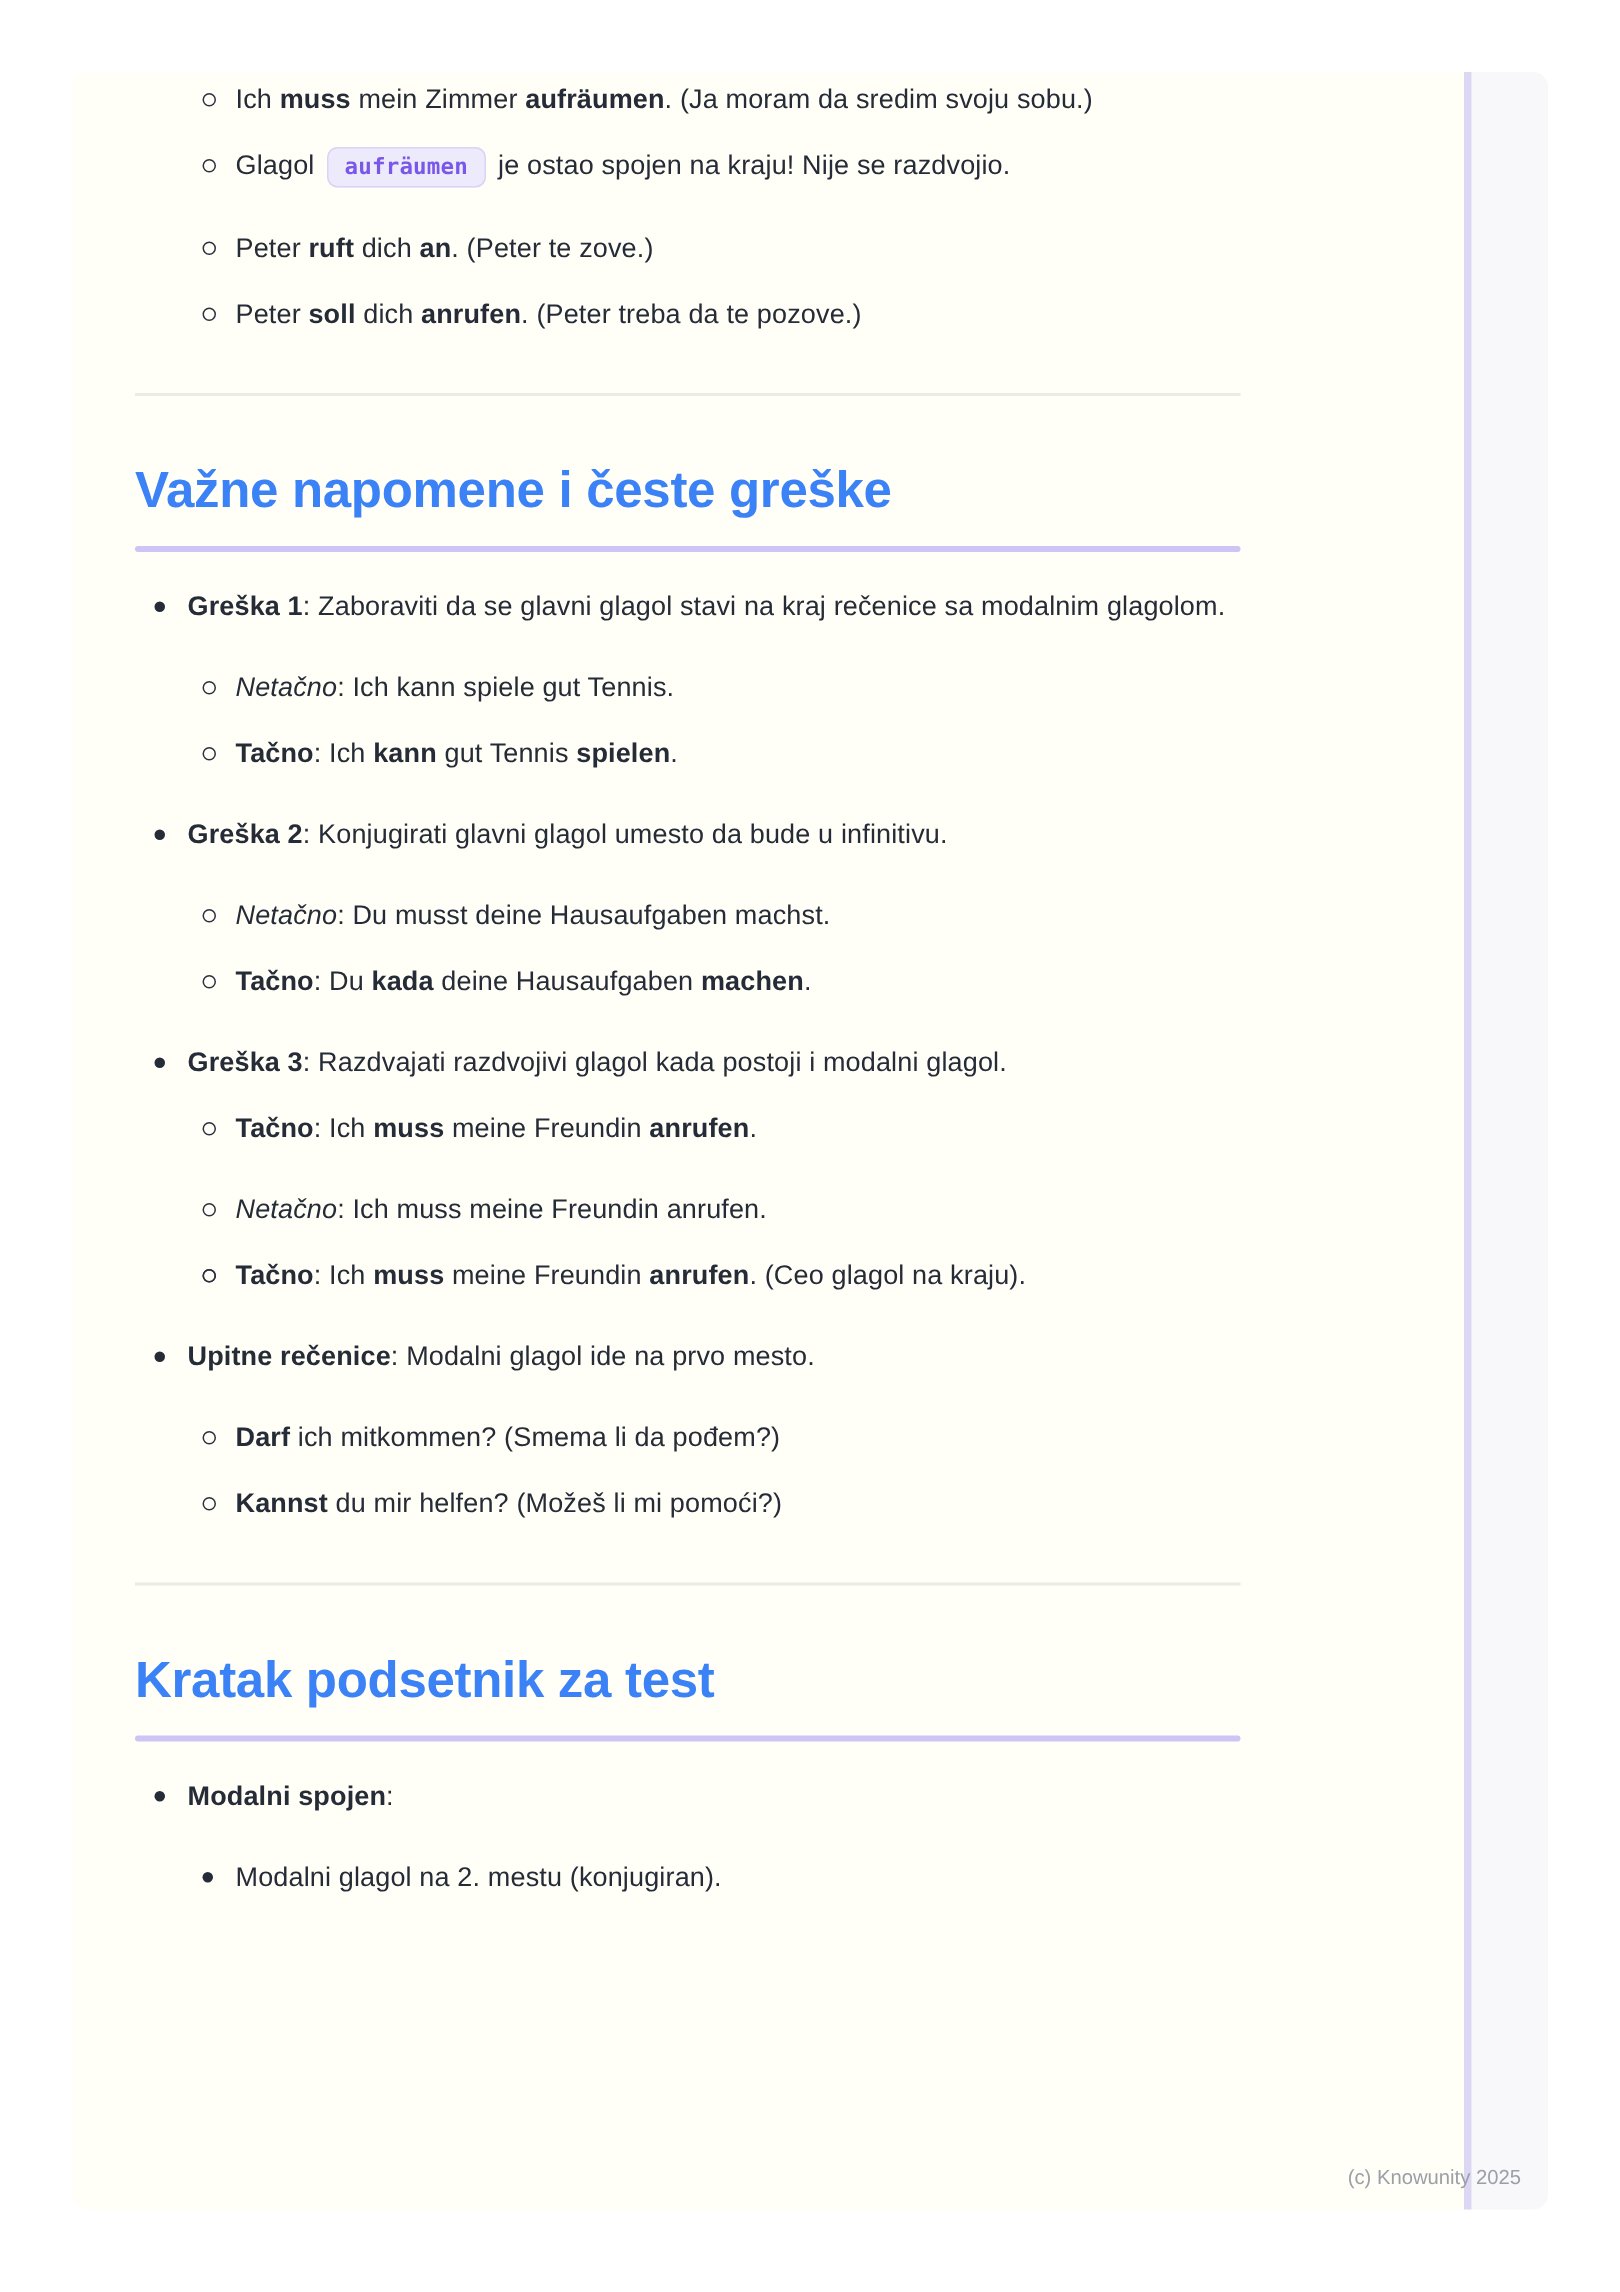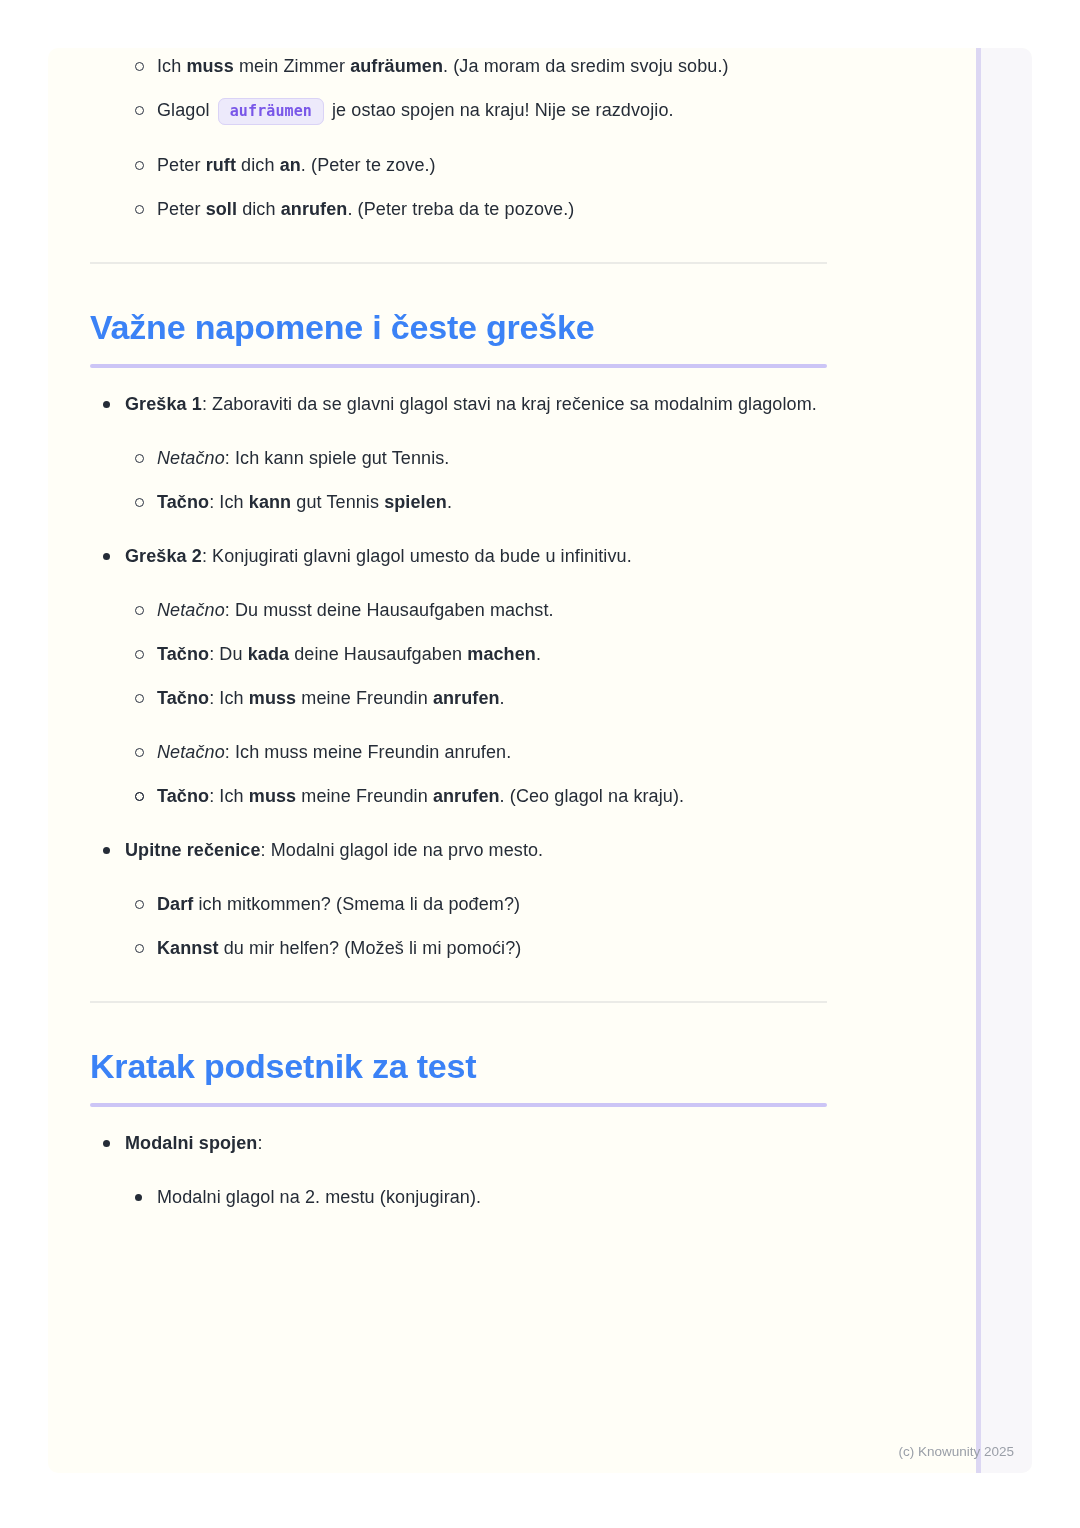--- a/index.html
+++ b/index.html
@@ -95,20 +95,21 @@
       <div class="li l2"><span class="marker circle-l2"></span><span class="">Peter </span><span class="b ">soll</span><span class=""> dich </span><span class="b ">anrufen</span><span class="">. (Peter treba da te pozove.)</span></div>
       <div class="divider"></div>
       <div class="h2">Važne napomene i česte greške</div>
       <div class="underline"></div>
       <div class="li l1"><span class="marker disc-l1"></span><span class="b ">Greška 1</span><span class="">: Zaboraviti da se glavni glagol stavi na kraj rečenice sa modalnim glagolom.</span></div>
       <div class="li l2 gap"><span class="marker circle-l2"></span><span class="i ">Netačno</span><span class="">: Ich kann spiele gut Tennis.</span></div>
       <div class="li l2"><span class="marker circle-l2"></span><span class="b ">Tačno</span><span class="">: Ich </span><span class="b ">kann</span><span class=""> gut Tennis </span><span class="b ">spielen</span><span class="">.</span></div>
       <div class="li l1 gap"><span class="marker disc-l1"></span><span class="b ">Greška 2</span><span class="">: Konjugirati glavni glagol umesto da bude u infinitivu.</span></div>
       <div class="li l2 gap"><span class="marker circle-l2"></span><span class="i ">Netačno</span><span class="">: Du musst deine Hausaufgaben machst.</span></div>
       <div class="li l2"><span class="marker circle-l2"></span><span class="b ">Tačno</span><span class="">: Du </span><span class="b ">kada</span><span class=""> deine Hausaufgaben </span><span class="b ">machen</span><span class="">.</span></div>
+      <div class="li l1 gap"><span class="marker disc-l1"></span><span class="b ">Greška 3</span><span class="">: Razdvajati razdvojivi glagol kada postoji i modalni glagol.</span></div>
       <div class="li l2"><span class="marker circle-l2"></span><span class="b ">Tačno</span><span class="">: Ich </span><span class="b ">muss</span><span class=""> meine Freundin </span><span class="b ">anrufen</span><span class="">.</span></div>
       <div class="li l2 gap"><span class="marker circle-l2"></span><span class="i ">Netačno</span><span class="">: Ich muss meine Freundin anrufen.</span></div>
       <div class="li l2"><span class="marker circle-l2"></span></div>
       <div class="li l2"><span class="marker circle-l2"></span><span class="b ">Tačno</span><span class="">: Ich </span><span class="b ">muss</span><span class=""> meine Freundin </span><span class="b ">anrufen</span><span class="">. (Ceo glagol na kraju).</span></div>
       <div class="li l1 gap"><span class="marker disc-l1"></span><span class="b ">Upitne rečenice</span><span class="">: Modalni glagol ide na prvo mesto.</span></div>
       <div class="li l2 gap"><span class="marker circle-l2"></span><span class="b ">Darf</span><span class=""> ich mitkommen? (Smema li da pođem?)</span></div>
       <div class="li l2"><span class="marker circle-l2"></span><span class="b ">Kannst</span><span class=""> du mir helfen? (Možeš li mi pomoći?)</span></div>
       <div class="divider"></div>
       <div class="h2">Kratak podsetnik za test</div>
       <div class="underline"></div>

